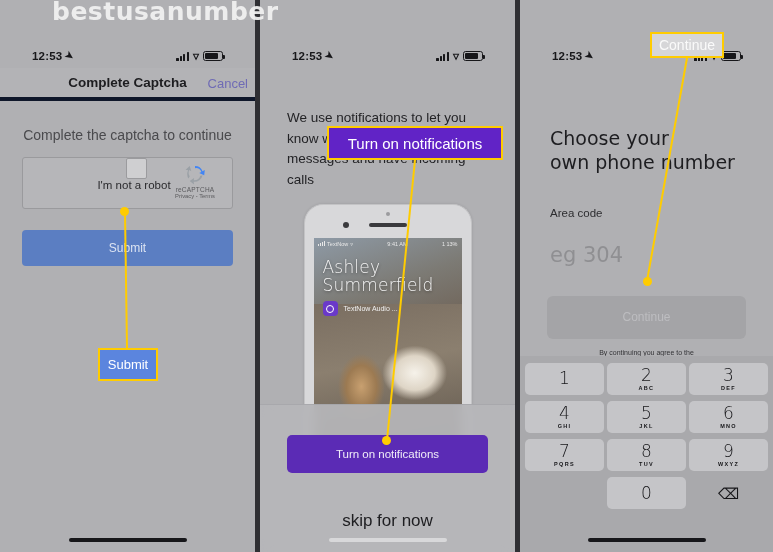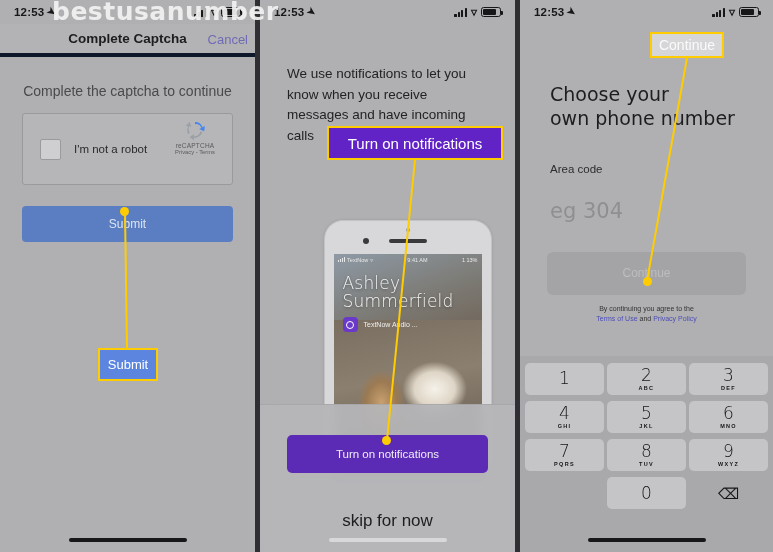--- a/index.html
+++ b/index.html
@@ -25,27 +25,28 @@
   }
   #panel1 { width: 255px; }
   .divider { width: 5px; height: 552px; background: #2f2f33; flex: 0 0 5px; }
   #panel2 { width: 255px; }
   #panel3 { width: 253px; }
 
   
   .statusbar {
     position: relative;
     height: 24px;
-    padding: 0 14px;
+    padding: 0 32px;
     display: flex;
     align-items: center;
     justify-content: space-between;
     font-size: 11.5px;
     font-weight: bold;
     color: #17171a;
+    margin-top: 44px;
   }
   .sb-left { display: flex; align-items: center; gap: 3px; letter-spacing: .2px;}
   .sb-loc { font-size: 10px; transform: rotate(35deg) translateY(-1px); display:inline-block; }
   .sb-right { display: flex; align-items: center; gap: 4px; }
   .bars { display: flex; align-items: flex-end; gap: 1.2px; height: 9px; }
   .bars i { display: block; width: 2.3px; background: #17171a; border-radius: .5px; }
   .bars i:nth-child(1){height:3px}.bars i:nth-child(2){height:5px}
   .bars i:nth-child(3){height:7px}.bars i:nth-child(4){height:9px}
   .wifi { font-size: 12px; line-height: 1; }
   .batt {
@@ -74,24 +75,24 @@
   .p1-title { font-size: 13.5px; font-weight: bold; color: #1d1d20; }
   .p1-cancel {
     position: absolute; right: 7px; top: 50%; transform: translateY(-50%);
     font-size: 13px; color: #6f6bb5;
   }
   .p1-hint {
     margin-top: 26px; text-align: center;
     font-size: 14px; color: #4a4a4d;
   }
   .recaptcha-box {
-    margin: 14px 22px 0 22px; height: 72px;
+    margin: 14px 22px 0 22px; height: 52px;
     border: 1px solid #9a9a9d; border-radius: 3px;
     background: #b6b6b9;
-    display: flex; align-items: center; position: relative;
+    display: flex; align-items: center; position: relative; flex-direction: column;
   }
   .rc-check {
     width: 21px; height: 21px; margin-left: 17px;
     background: #cfcfd1; border: 1.6px solid #9b9b9e; border-radius: 2px;
   }
   .rc-label { margin-left: 13px; font-size: 11.5px; color: #2a2a2d; }
   .rc-brand {
     position: absolute; right: 9px; top: 5px;
     width: 56px; text-align: center; color: #5a5a5d;
   }
@@ -106,25 +107,24 @@
     font-size: 12px; color: #dbe3f2;
   }
 
   
   .p2-copy {
     margin: 40px 27px 0 27px;
     font-size: 13.5px; line-height: 1.52; color: #232326;
   }
   .p2-phone {
     position: absolute; left: 50%; transform: translateX(-50%);
-    top: 220px; width: 168px; height: 250px;
+    top: 204px; width: 168px; height: 250px;
     background: #d8d8da; border-radius: 19px 19px 0 0;
     border: 1px solid #c3c3c5; border-bottom: none;
     box-shadow: 0 0 3px rgba(0,0,0,.12);
-    margin-left: 20px;
   }
   .p2-speaker {
     position: absolute; left: 50%; transform: translateX(-50%);
     top: 18px; width: 38px; height: 4px; background: #3a3a3d; border-radius: 2px;
   }
   .p2-cam {
     position: absolute; left: 38px; top: 17px;
     width: 6px; height: 6px; background: #3a3a3d; border-radius: 50%;
   }
   .p2-dot2 {

